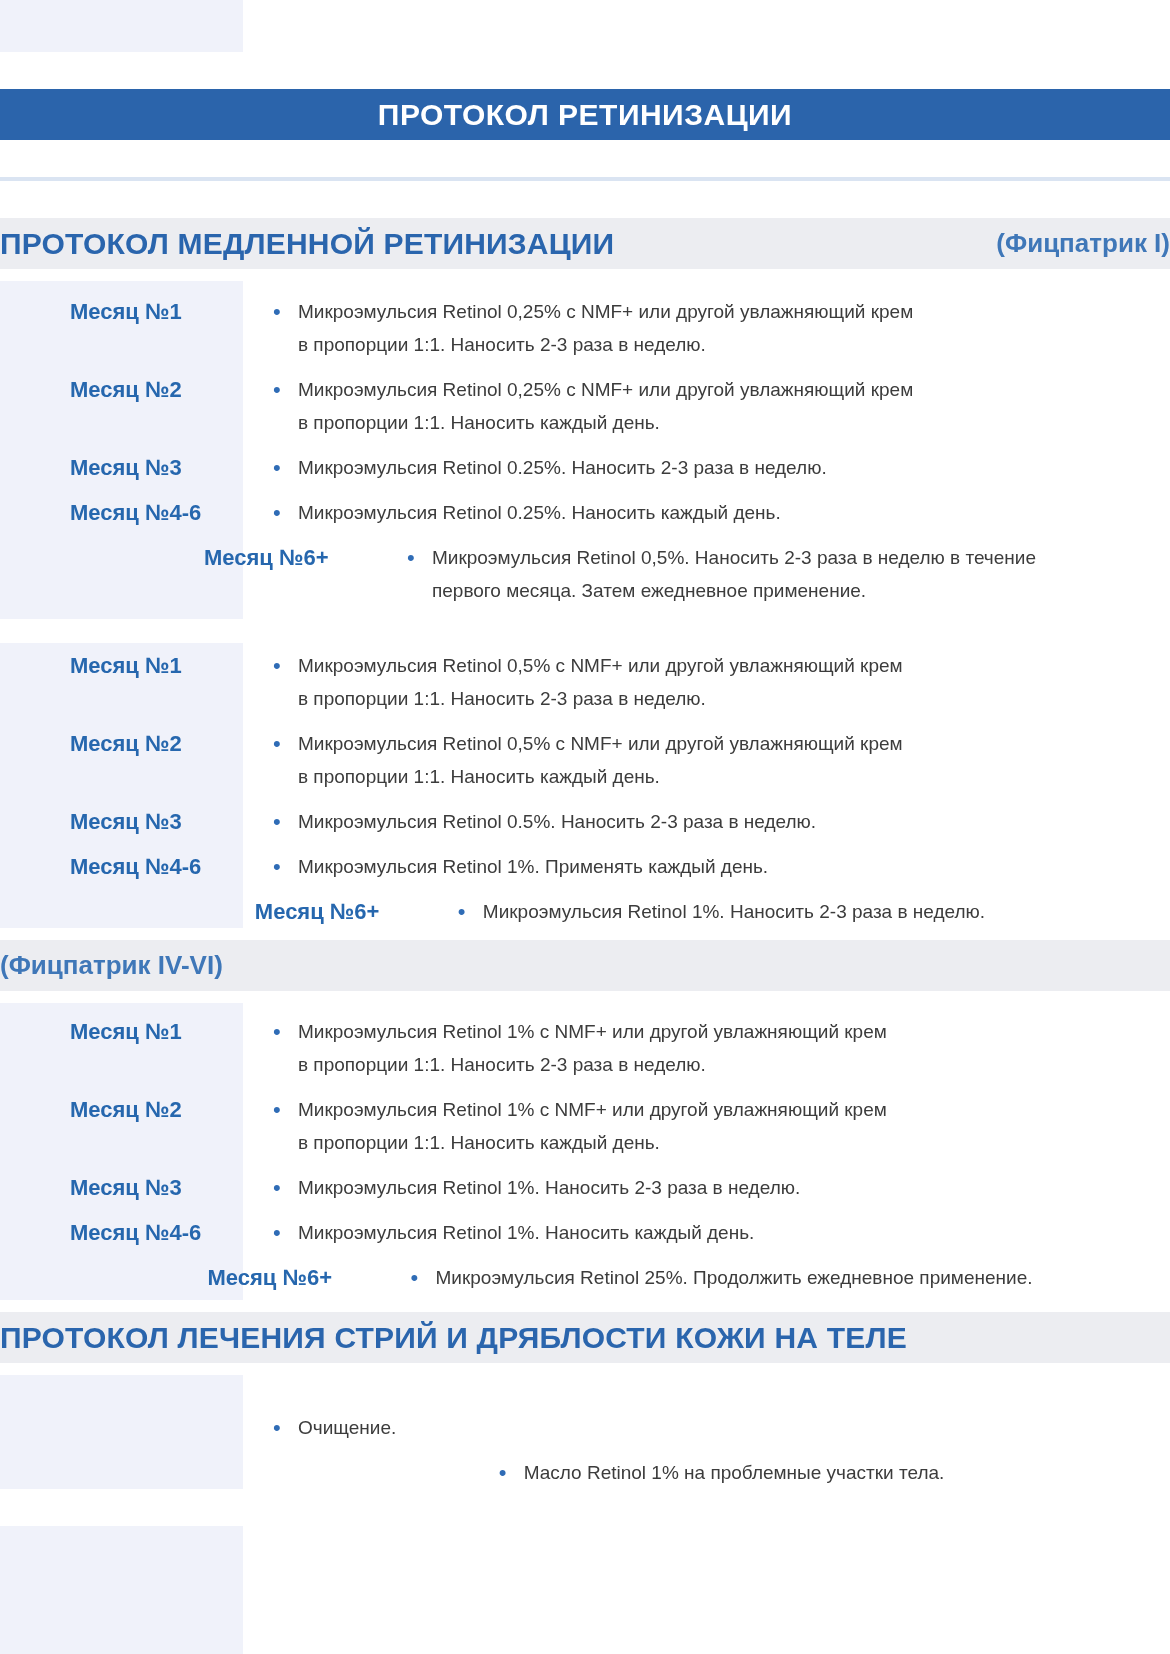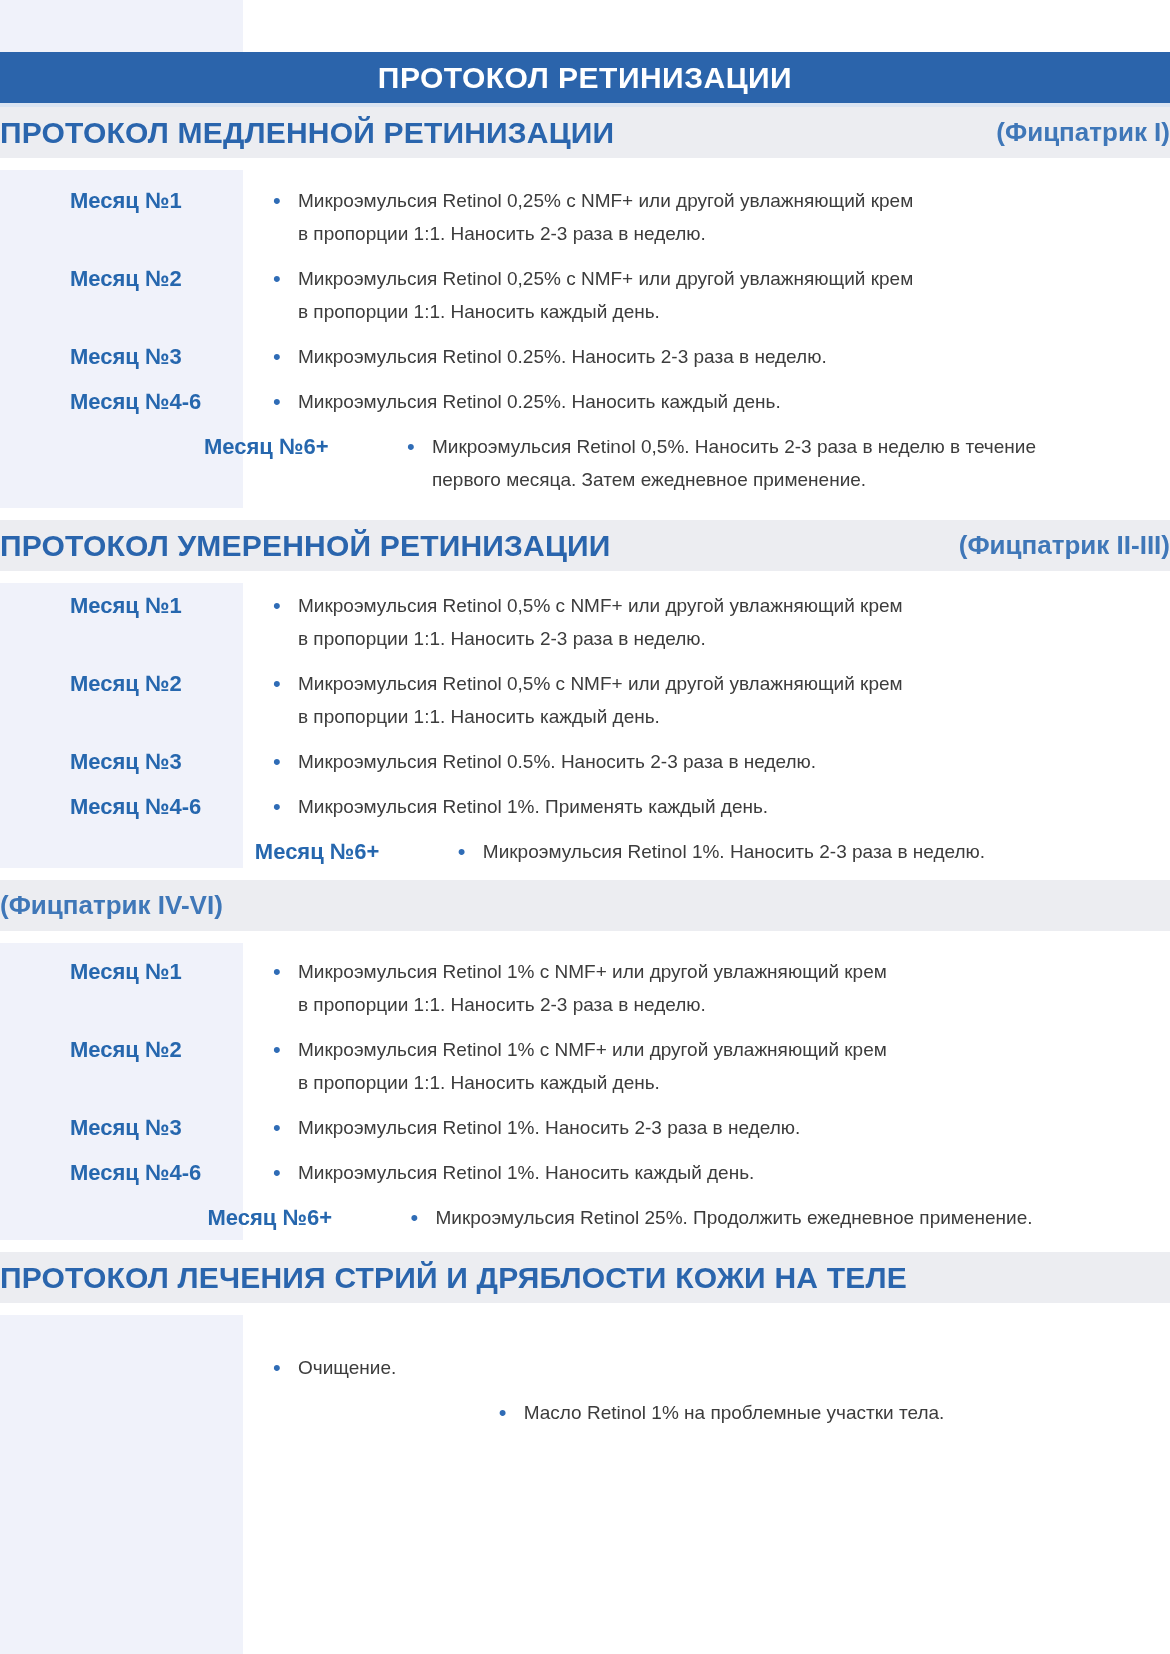--- a/index.html
+++ b/index.html
@@ -15,20 +15,21 @@
   }
   html,body{margin:0;padding:0;background:#fff;}
   body{font-family:"Liberation Sans","DejaVu Sans",sans-serif;}
   .page{
     position:relative;
     width:1170px;height:1654px;
     margin:0 auto;
     background:#fff;
     display:flex;flex-direction:column;
     overflow:hidden;
+    gap:37px;
   }
   .rail-block{background:linear-gradient(90deg,var(--rail) 0 243px,#fff 243px);}
   .top-spacer{height:52px;flex:0 0 auto;}
   .bottom-spacer{flex:1 1 auto;}
   .main-header{
     height:51px;flex:0 0 auto;
     background:var(--navy);
     display:flex;align-items:center;justify-content:center;
   }
   .main-header h1{
@@ -134,24 +135,20 @@
     <div class="row-content">
       <span class="bullet">•</span>
       <div class="row-text">Микроэмульсия Retinol 0,5%. Наносить 2-3 раза в неделю в течение
 первого месяца. Затем ежедневное применение.</div>
     </div>
   </div>
 </div>
   </section>
 
   <section class="section">
-    <div class="band">
-      <h2 class="band-title">ПРОТОКОЛ УМЕРЕННОЙ РЕТИНИЗАЦИИ</h2>
-      <span class="band-note">(Фицпатрик II-III)</span>
-    </div>
     <div class="section-body">
   <div class="row">
     <div class="row-label">Месяц №1</div>
     <div class="row-content">
       <span class="bullet">•</span>
       <div class="row-text">Микроэмульсия Retinol 0,5% с NMF+ или другой увлажняющий крем
 в пропорции 1:1. Наносить 2-3 раза в неделю.</div>
     </div>
   </div>
 

